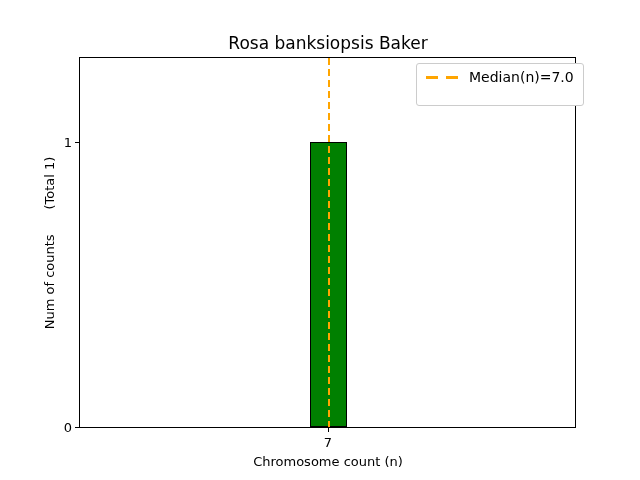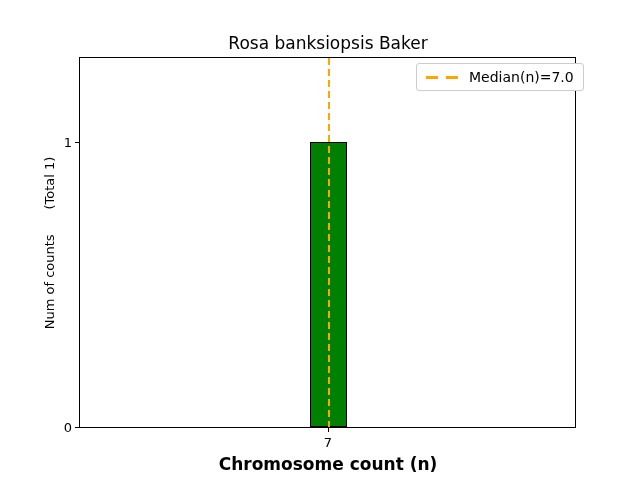--- a/index.html
+++ b/index.html
@@ -85,40 +85,39 @@
     left: 328px;
     top: 435px;
     transform: translateX(-50%);
     font-size: 13px;
   }
   .xlabel {
     position: absolute;
     left: 328px;
     top: 454px;
     transform: translateX(-50%);
-    font-size: 17px;
+    font-size: 13px;
     white-space: nowrap;
-    font-weight: bold;
   }
   .ylabel {
     position: absolute;
     left: 49px;
     top: 243px;
     transform: translate(-50%, -50%) rotate(-90deg);
     font-size: 13px;
     white-space: pre;
   }
   .legend {
     position: absolute;
     left: 416px;
     top: 63px;
     background: #ffffff;
     border: 1px solid var(--legend-border, #cccccc);
     border-radius: 3px;
-    padding: 5px 9px 5px 9px;
+    padding: 5px 9px 20px 9px;
     display: flex;
     flex-direction: column;
     gap: 3px;
   }
   .legend-row {
     display: flex;
     align-items: center;
   }
   .legend-marker {
     width: 33px;

